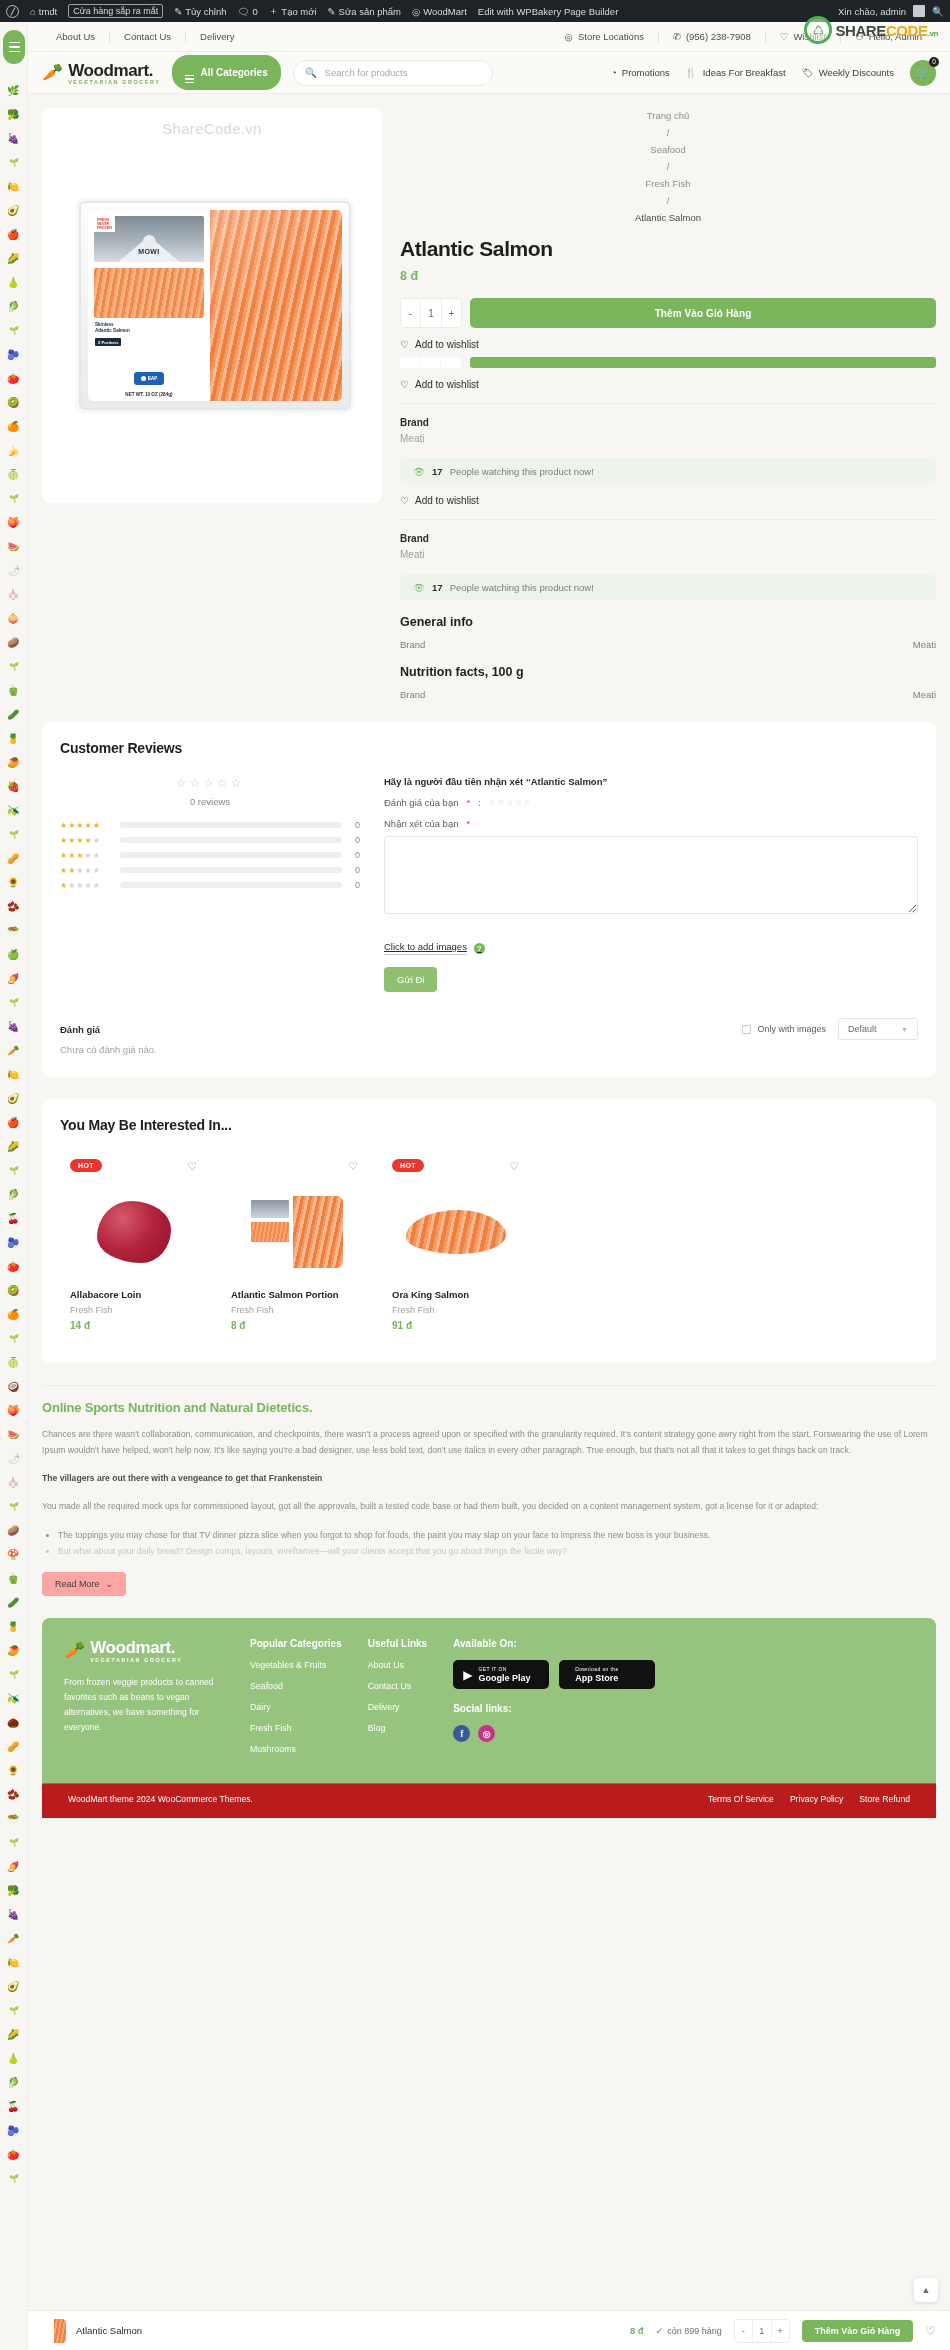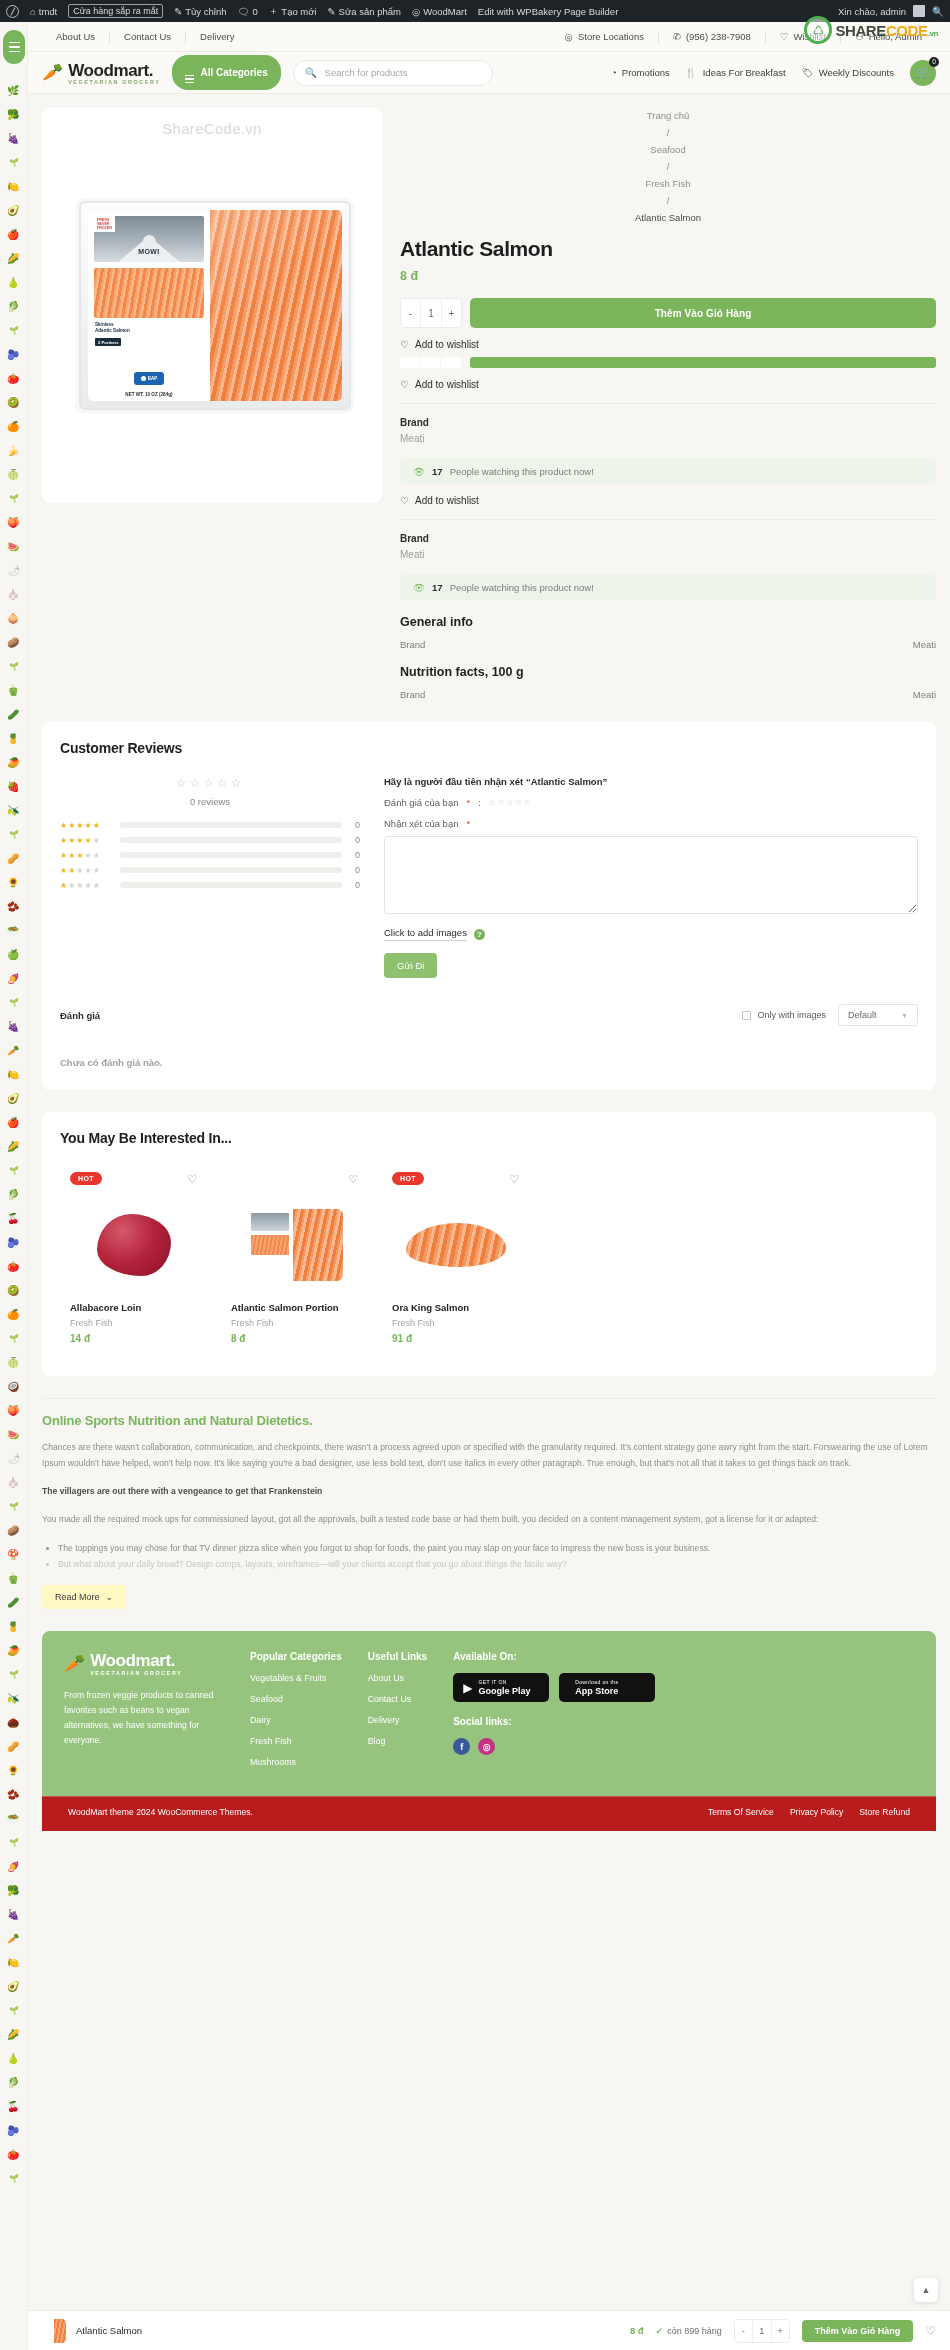--- a/index.html
+++ b/index.html
@@ -227,41 +227,41 @@
   .bnum { width: 10px; text-align: right; font-size: 9px; color: #8a8a8a; }
   .revright { flex: 1; }
   .rr-h { font-size: 9.5px; font-weight: 700; color: #2b2b2b; }
   .rr-row { display: flex; align-items: center; gap: 8px; font-size: 9.5px; color: #5d5d5d; margin-top: 10px; }
   .req { color: #e03a2f; }
   .pickstars { color: #cfcdc8; font-size: 8px; letter-spacing: 1.5px; }
   .ta {
     margin-top: 7px; width: 100%; height: 78px; border: 1px solid #e6e4df; border-radius: 4px;
     background: #fff; font-family: inherit;
   }
-  .addimg { margin-top: 10px; display: flex; align-items: center; gap: 7px; font-size: 9.5px; color: #2b2b2b; }
+  .addimg { margin-top: 24px; display: flex; align-items: center; gap: 7px; font-size: 9.5px; color: #2b2b2b; text-decoration: underline; }
   .addimg span.u { border-bottom: 1px solid #cfcdc8; padding-bottom: 2px; }
   .qmark {
     width: 11px; height: 11px; border-radius: 50%; background: #7ab55c; color: #fff;
     font-size: 7.5px; display: flex; align-items: center; justify-content: center; font-weight: 700;
   }
   .send {
     margin-top: 12px; background: #8ec06f; color: #fff; border: none; border-radius: 4px;
     padding: 7px 13px; font-size: 9.5px; font-family: inherit;
   }
   .revfooter { display: flex; align-items: center; margin-top: 26px; }
   .rf-title { font-size: 9.5px; font-weight: 700; color: #2b2b2b; }
   .rf-tools { margin-left: auto; display: flex; align-items: center; gap: 12px; }
   .chk { display: flex; align-items: center; gap: 6px; font-size: 9px; color: #5d5d5d; }
   .chk i { width: 9px; height: 9px; border: 1px solid #c9c7c2; background: #fff; border-radius: 1px; display: block; }
   .selbox {
     border: 1px solid #e6e4df; border-radius: 3px; padding: 5px 9px; font-size: 9px; color: #6b6b6b;
     width: 80px; display: flex; align-items: center; background: #fff;
   }
   .selbox .cv { margin-left: auto; color: #b6b4af; font-size: 7px; }
-  .noreviews { font-size: 9.5px; color: #a2a2a2; margin-top: 31px; font-weight: bold; }
+  .noreviews { font-size: 9.5px; color: #a2a2a2; margin-top: 4px; }
 
   
   .relgrid { display: flex; gap: 13px; margin-top: 16px; }
   .pcard { width: 148px; background: #fff; border-radius: 7px; padding: 10px; position: relative; }
   .hot {
     position: absolute; left: 10px; top: 10px; background: #e8372c; color: #fff;
     font-size: 7px; font-weight: 700; border-radius: 10px; padding: 3px 8px; letter-spacing: .4px;
   }
   .heart { position: absolute; right: 11px; top: 11px; color: #8c8a85; font-size: 11px; }
   .pimg { height: 98px; margin: 24px 4px 8px; display: flex; align-items: center; justify-content: center; }
@@ -299,21 +299,21 @@
 
   
   .art { margin: 22px 14px 0; padding: 14px 0 0; border-top: 1px solid #ececea; }
   .art h3 { color: #7ab55c; font-size: 13px; font-weight: 700; letter-spacing: -.2px; }
   .art p { font-size: 8.6px; color: #8d8d8d; line-height: 1.85; margin-top: 12px; }
   .art p.strong { color: #4d4d4d; font-weight: 700; }
   .art ul { margin-top: 12px; padding-left: 16px; }
   .art li { font-size: 8.6px; color: #8d8d8d; line-height: 1.9; }
   .art li.fade { color: #c6c6c6; }
   .readmore {
-    margin-top: 13px; background: #fef9c3; border: none; border-radius: 4px; padding: 7px 13px;
+    margin-top: 13px; background: #fca5a5; border: none; border-radius: 4px; padding: 7px 13px;
     font-size: 9px; color: #3c3c3c; font-family: inherit; display: inline-flex; align-items: center; gap: 6px;
   }
 
   
   .foot { background: #96c47e; margin: 22px 14px 0; border-radius: 8px 8px 0 0; padding: 20px 22px 18px; display: flex; gap: 26px; color: #fff; }
   .foot .fbrand { width: 160px; }
   .foot .fbname { font-size: 17px; font-weight: 700; letter-spacing: -.4px; }
   .foot .fbsub { font-size: 5.4px; letter-spacing: 1.6px; font-weight: 700; margin-top: -1px; }
   .foot .fbtxt { font-size: 8.6px; line-height: 1.75; margin-top: 12px; }
   .foot h4 { font-size: 10px; font-weight: 700; margin-bottom: 11px; }

